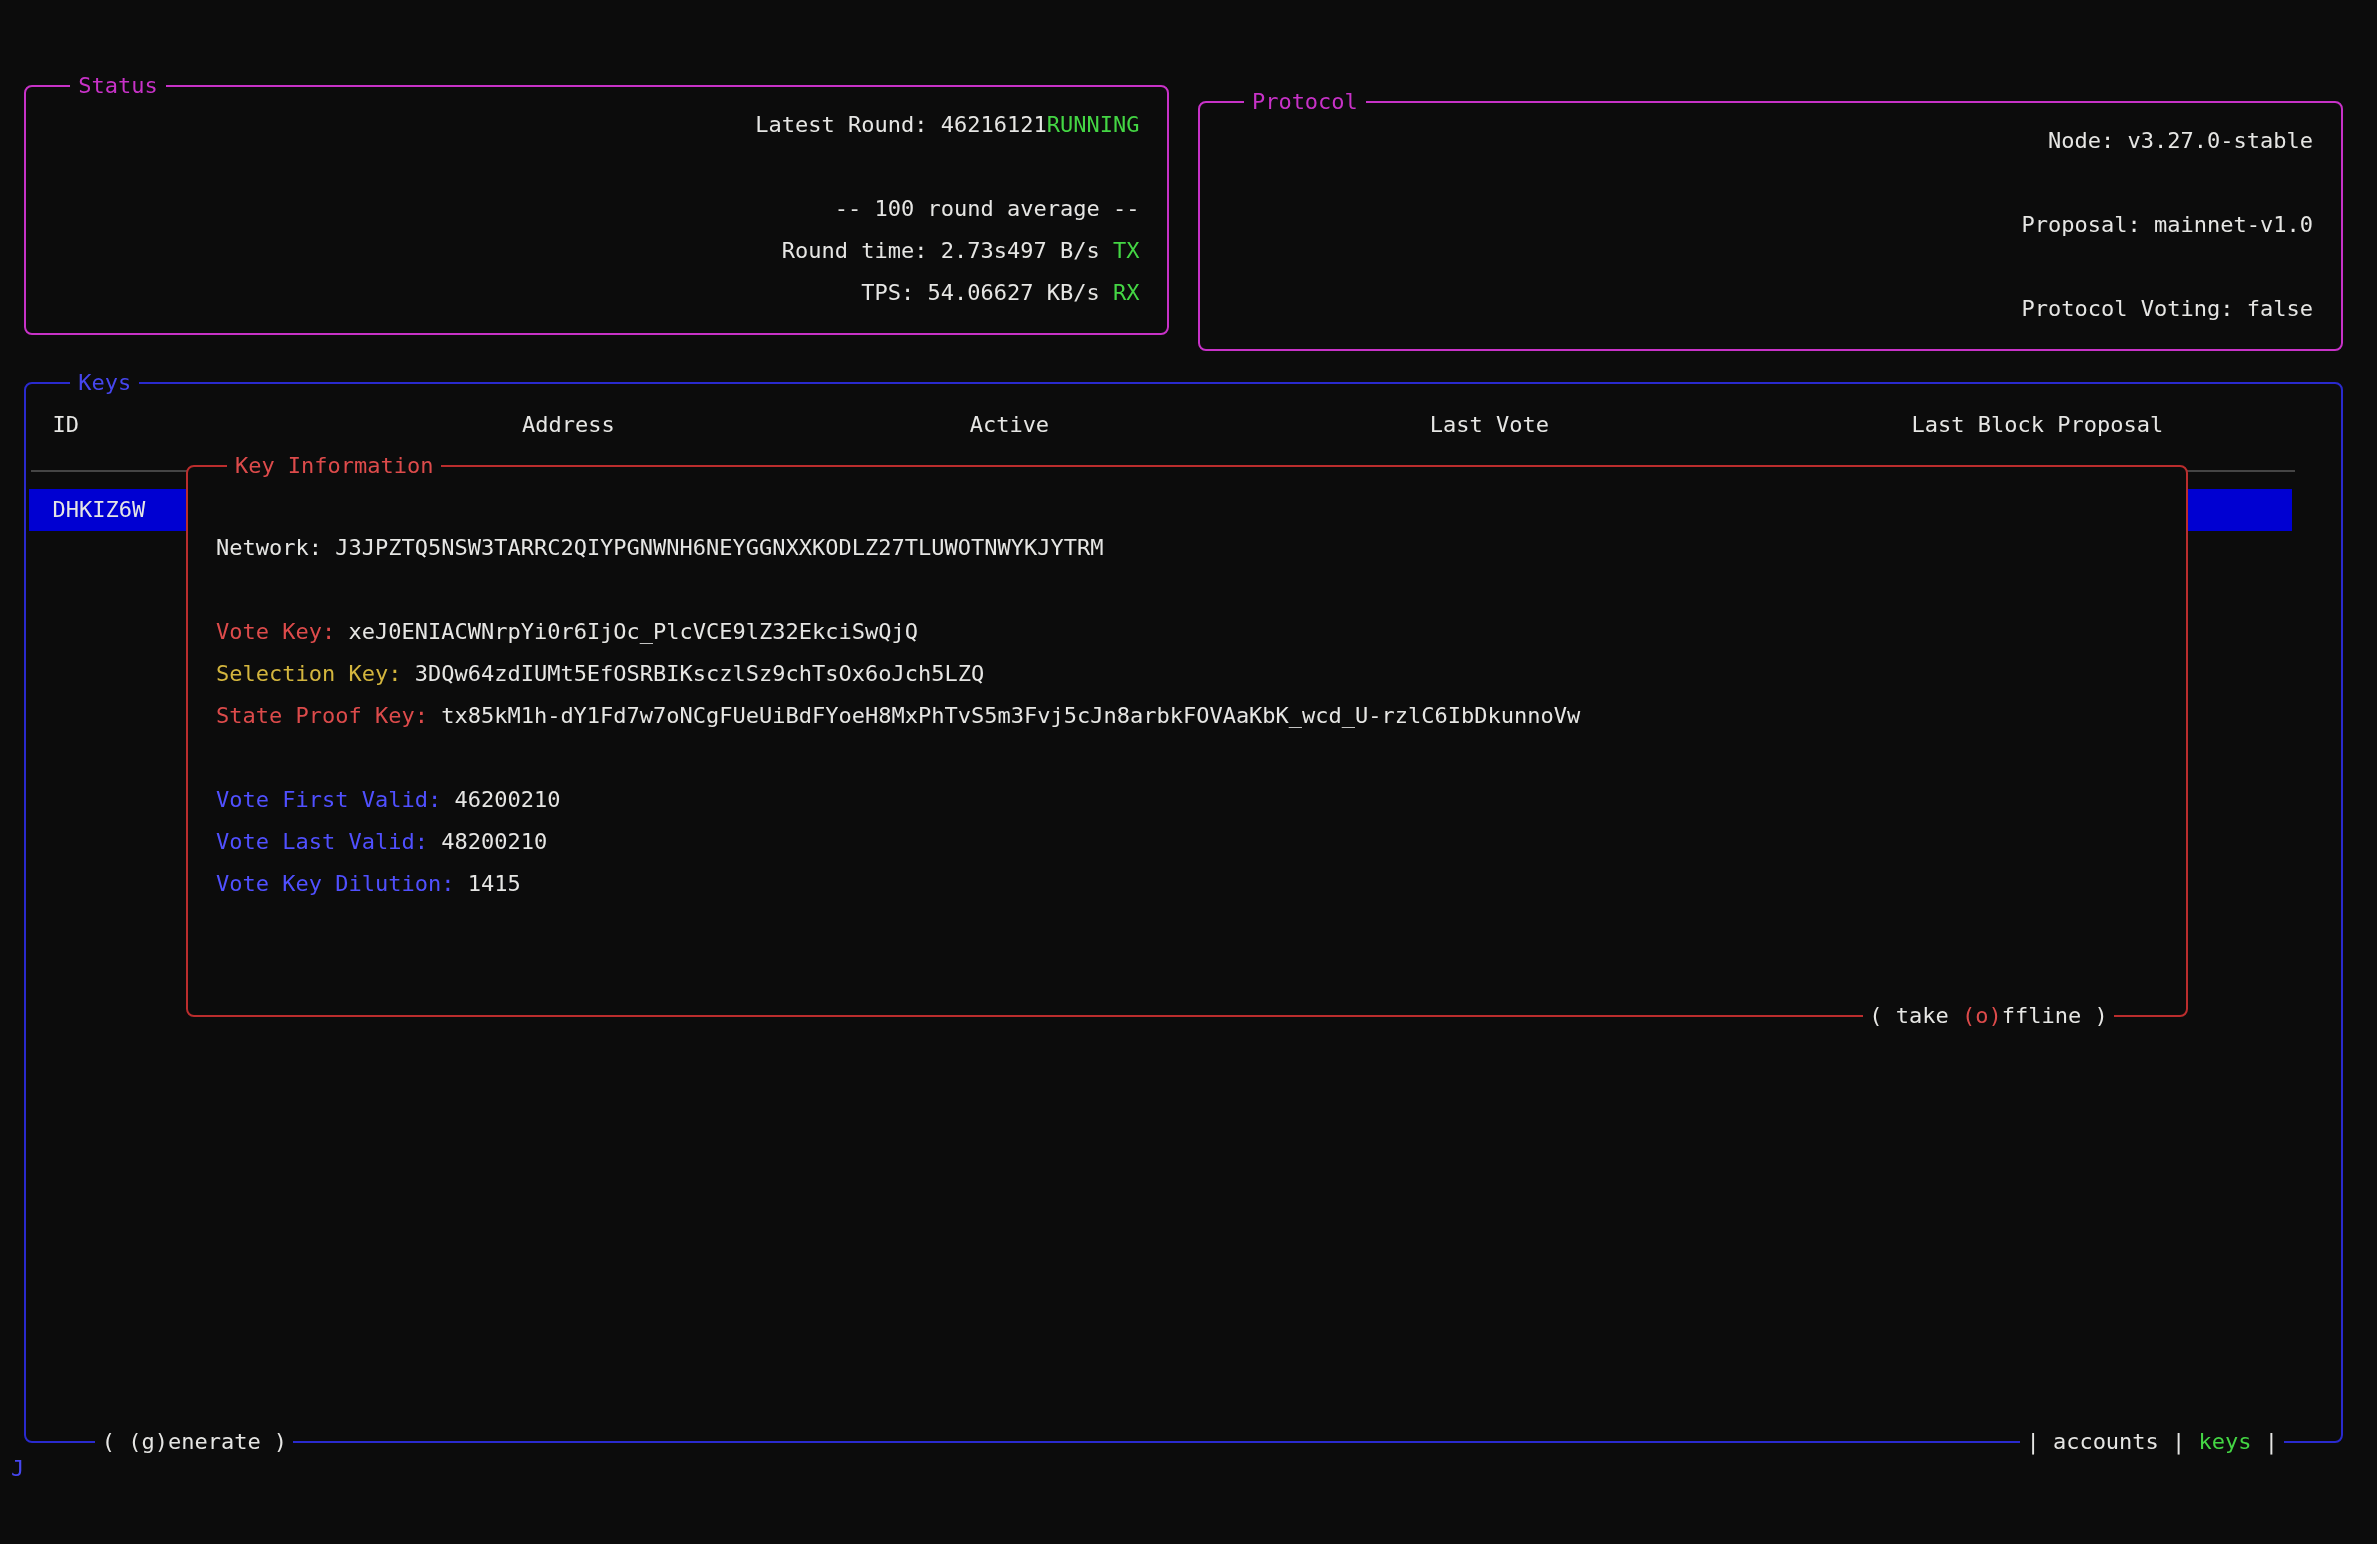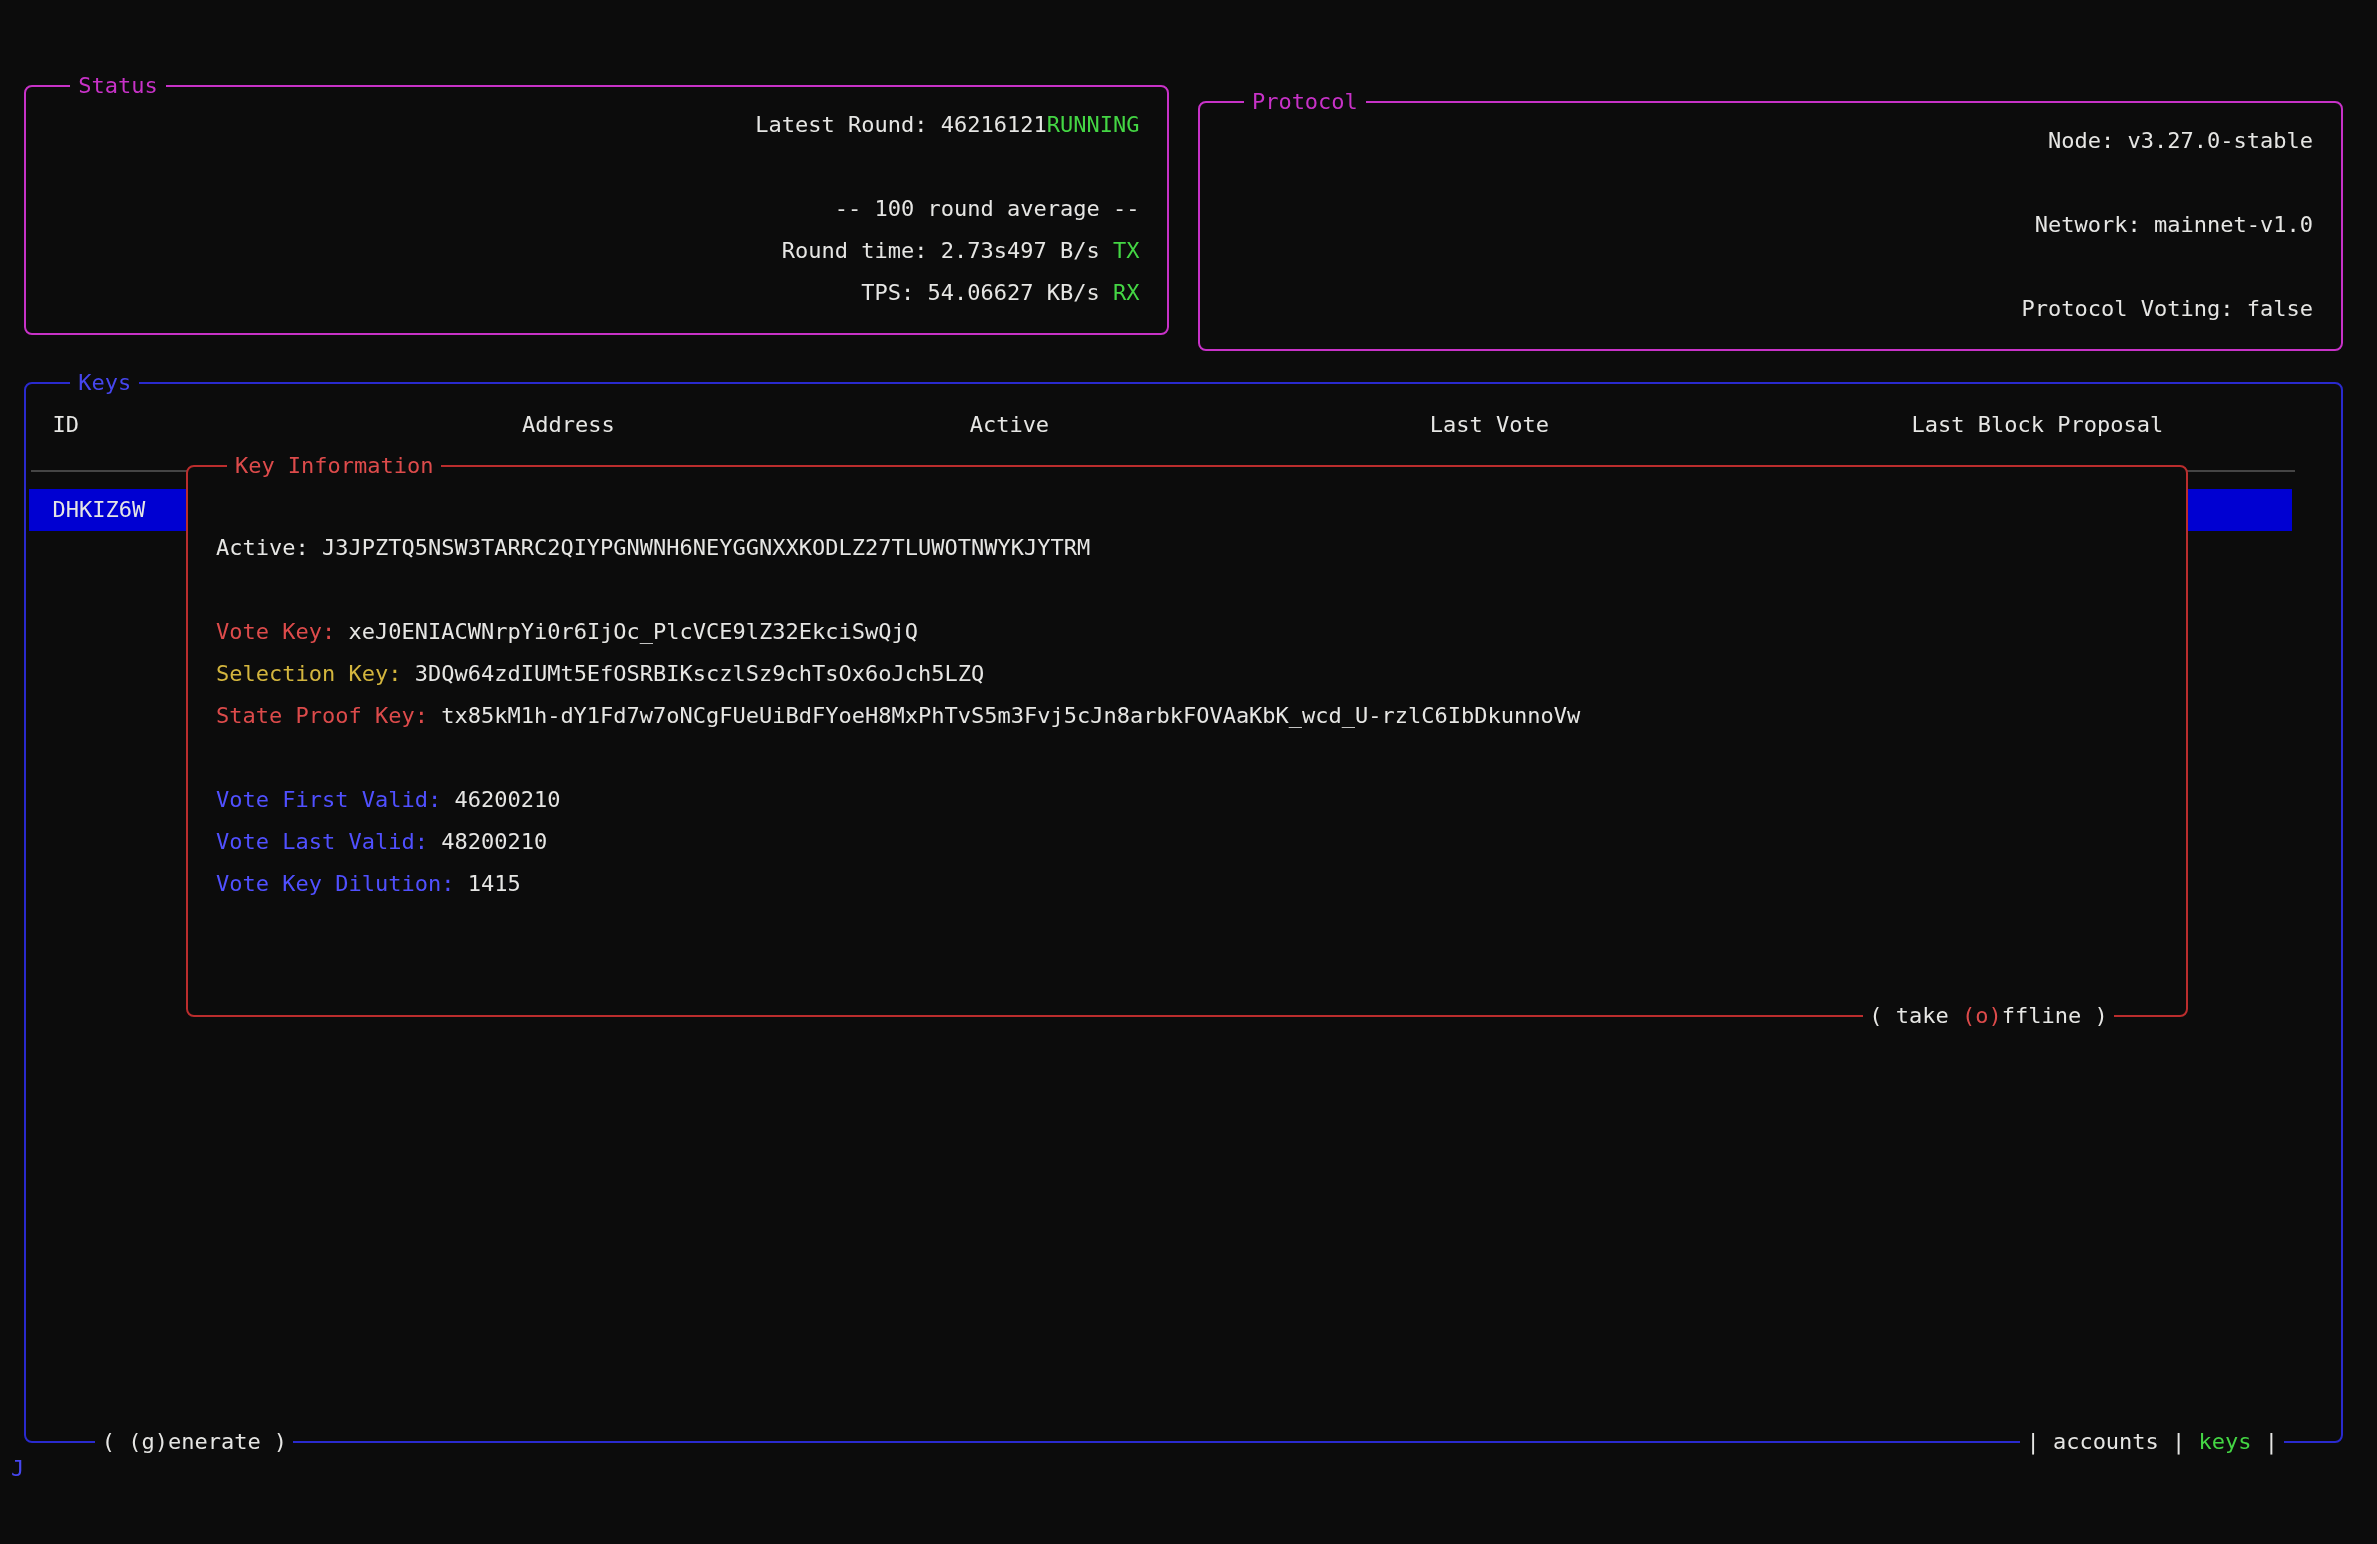--- a/index.html
+++ b/index.html
@@ -67,21 +67,21 @@
   </section>
 
   <section class="panel" id="protocol-panel">
     <span class="panel-title t-magenta">Protocol</span>
     <div class="panel-body">
       <div class="row">
           <span>Node: v3.27.0-stable</span>
         </div>
       <div class="row"></div>
       <div class="row">
-          <span>Network: mainnet-v1.0</span>
+          <span>Proposal: mainnet-v1.0</span>
         </div>
       <div class="row"></div>
       <div class="row">
           <span>Protocol Voting: false</span>
         </div>
     </div>
   </section>
 
   <section class="panel" id="keys-panel">
     <span class="panel-title t-blue-title">Keys</span>
@@ -97,21 +97,21 @@
     <div id="selected-row"><span class="cell-id">DHKIZ6W</span></div>
 
     <span class="border-button" id="generate-button">( (g)enerate )</span>
 
     <span id="footer-tabs"><span>| </span><span>accounts</span><span> | </span><span class="t-green">keys</span><span> |</span></span>
   </section>
 
   <div class="panel" id="key-info-modal">
     <span class="panel-title t-red">Key Information</span>
     <div class="modal-body">
-      <div class="mline"><span>Active:</span> <span>J3JPZTQ5NSW3TARRC2QIYPGNWNH6NEYGGNXXKODLZ27TLUWOTNWYKJYTRM</span></div>
+      <div class="mline"><span>Network:</span> <span>J3JPZTQ5NSW3TARRC2QIYPGNWNH6NEYGGNXXKODLZ27TLUWOTNWYKJYTRM</span></div>
       <div class="mline"></div>
       <div class="mline"><span class="t-red">Vote Key:</span> <span>xeJ0ENIACWNrpYi0r6IjOc_PlcVCE9lZ32EkciSwQjQ</span></div>
       <div class="mline"><span class="t-yellow">Selection Key:</span> <span>3DQw64zdIUMt5EfOSRBIKsczlSz9chTsOx6oJch5LZQ</span></div>
       <div class="mline"><span class="t-red">State Proof Key:</span> <span>tx85kM1h-dY1Fd7w7oNCgFUeUiBdFYoeH8MxPhTvS5m3Fvj5cJn8arbkFOVAaKbK_wcd_U-rzlC6IbDkunnoVw</span></div>
       <div class="mline"></div>
       <div class="mline"><span class="t-blue">Vote First Valid:</span> <span>46200210</span></div>
       <div class="mline"><span class="t-blue">Vote Last Valid:</span> <span>48200210</span></div>
       <div class="mline"><span class="t-blue">Vote Key Dilution:</span> <span>1415</span></div>
     </div>
     <span class="border-button" id="offline-button"><span>( take </span><span class="t-red">(o)</span><span>ffline )</span></span>

